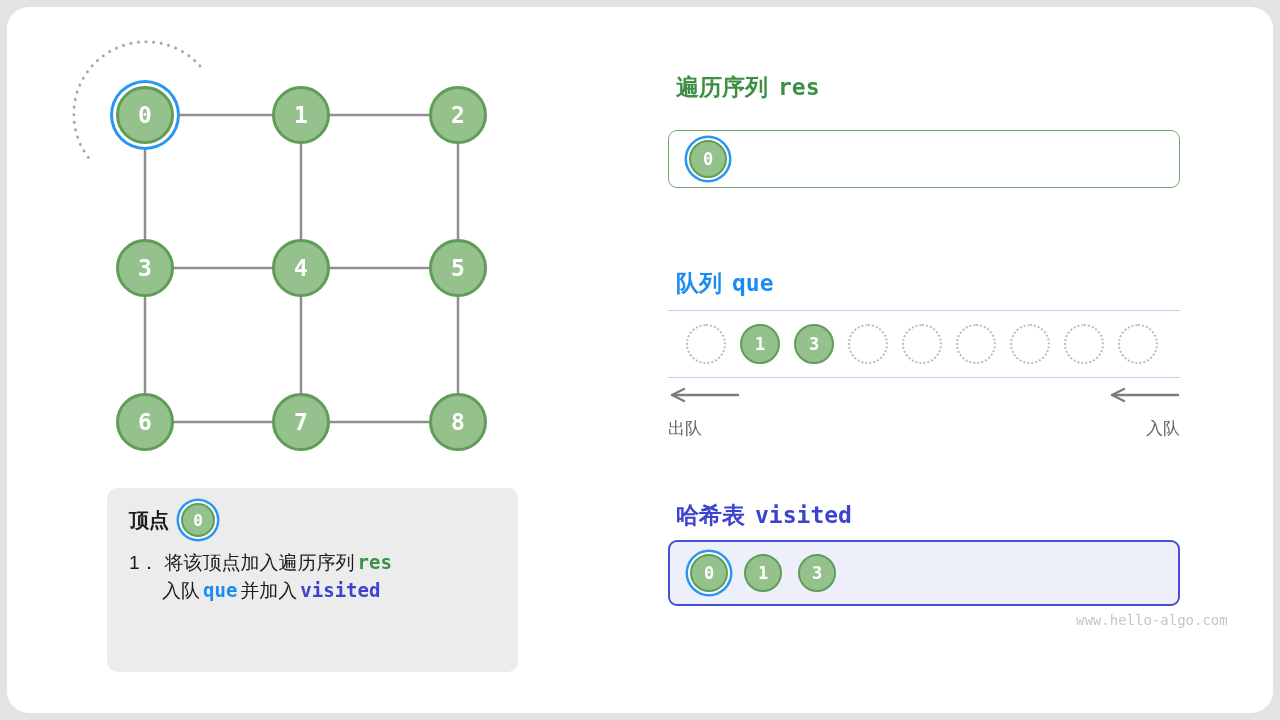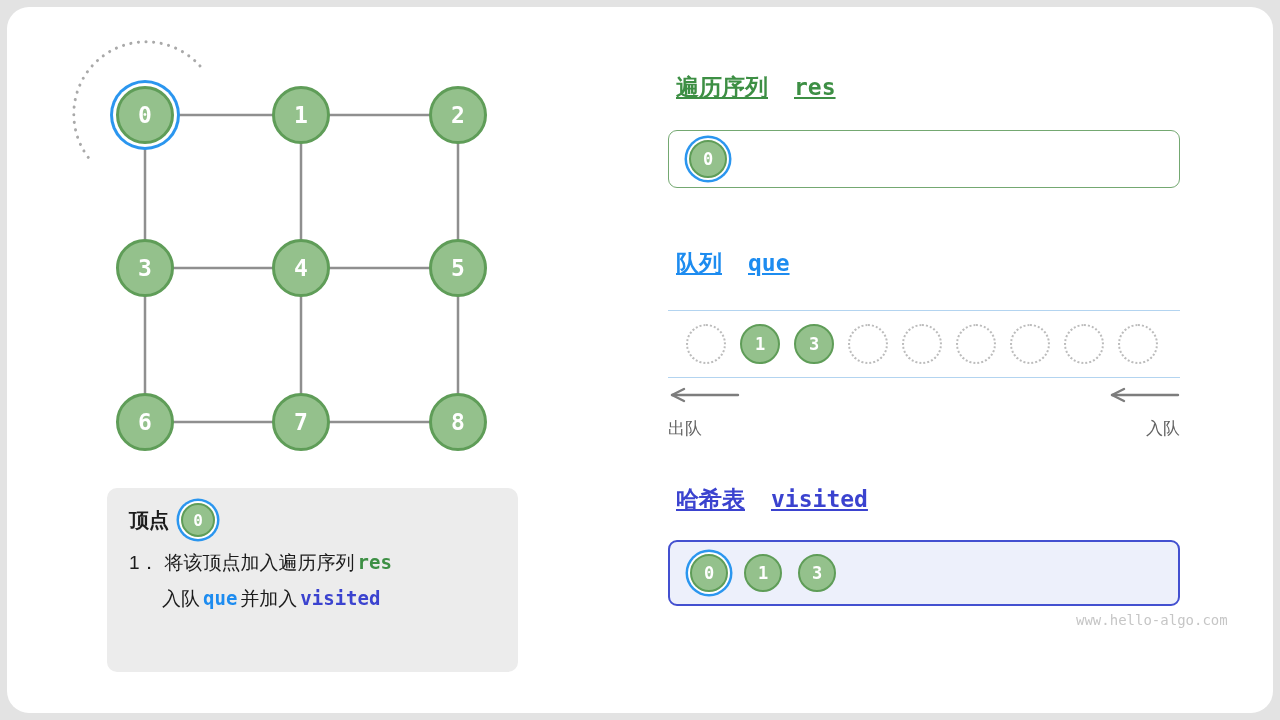--- a/index.html
+++ b/index.html
@@ -49,31 +49,31 @@
     background:#ececec; border-radius:10px;
     padding:15px 20px 16px 22px;
     color:#1c1c1c;
   }
   .info-title {
     display:flex; align-items:center; gap:12px;
     font-size:20px; font-weight:bold;
   }
   .info-line { margin-top:13px; font-size:19px; line-height:24px; }
   .info-line .num { margin-right:6px; }
-  .info-line.indent { padding-left:33px; margin-top:11px; }
+  .info-line.indent { padding-left:33px; margin-top:3px; }
   .code { font-family:"DejaVu Sans Mono", monospace; font-weight:bold; margin:0 3px; }
   .code.green  { color:#3d8f44; }
   .code.blue   { color:#1d8cf0; }
   .code.indigo { color:#3b43cf; }
 
   
   .panel-title {
     position:absolute; left:676px;
     font-size:23px; font-weight:bold;
-    display:flex; gap:26px; align-items:baseline;text-decoration:underline;
+    display:flex; gap:10px; align-items:baseline;
   }
   .panel-title .mono { font-family:"DejaVu Sans Mono", monospace; font-weight:bold; }
   .t-green  { color:#3d8f44; }
   .t-blue   { color:#1d8cf0; }
   .t-indigo { color:#3b43cf; }
 
   .res-box {
     position:absolute; left:668px; top:130px; width:512px; height:58px;
     border:1.5px solid #74a871; border-radius:9px;
     display:flex; align-items:center; gap:16px; padding-left:20px;
@@ -168,21 +168,21 @@
   </div>
 
   <div class="panel-title t-green" style="top:72px;">
     <span>遍历序列</span>
     <span class="mono">res</span>
   </div>
   <div class="res-box">
     <span class="chip ring">0</span>
   </div>
 
-  <div class="panel-title t-blue" style="top:248px;">
+  <div class="panel-title t-blue" style="top:268px;">
     <span>队列</span>
     <span class="mono">que</span>
   </div>
   <div class="queue-band">
     <div class="slot empty"></div>
     <div class="slot">1</div>
     <div class="slot">3</div>
     <div class="slot empty"></div>
     <div class="slot empty"></div>
     <div class="slot empty"></div>
@@ -199,21 +199,21 @@
   </div>
   <div class="arrow arrow-right">
     <svg width="72" height="16" viewBox="0 0 72 16">
       <line x1="4" y1="8" x2="70" y2="8"></line>
       <polyline points="16,2 4,8 16,14"></polyline>
     </svg>
   </div>
   <div class="flow-label deq-label">出队</div>
   <div class="flow-label enq-label">入队</div>
 
-  <div class="panel-title t-indigo" style="top:484px;">
+  <div class="panel-title t-indigo" style="top:500px;">
     <span>哈希表</span>
     <span class="mono">visited</span>
   </div>
   <div class="visited-box">
     <span class="chip ring">0</span>
     <span class="chip">1</span>
     <span class="chip">3</span>
   </div>
 
   <div class="watermark">www.hello-algo.com</div>

